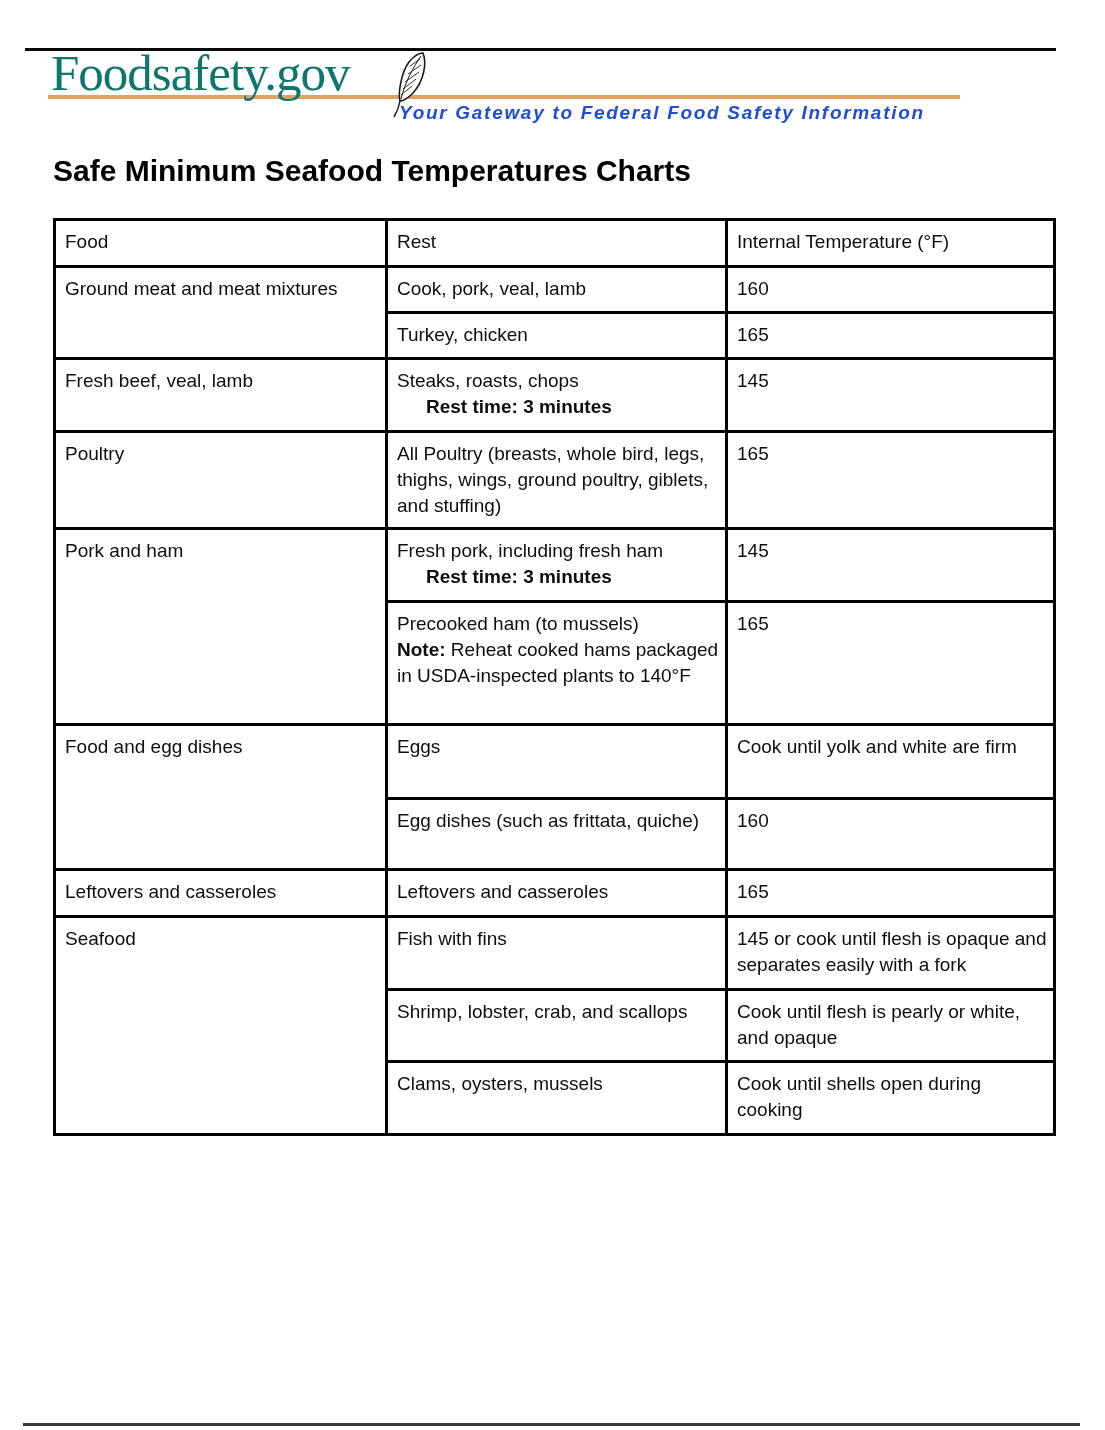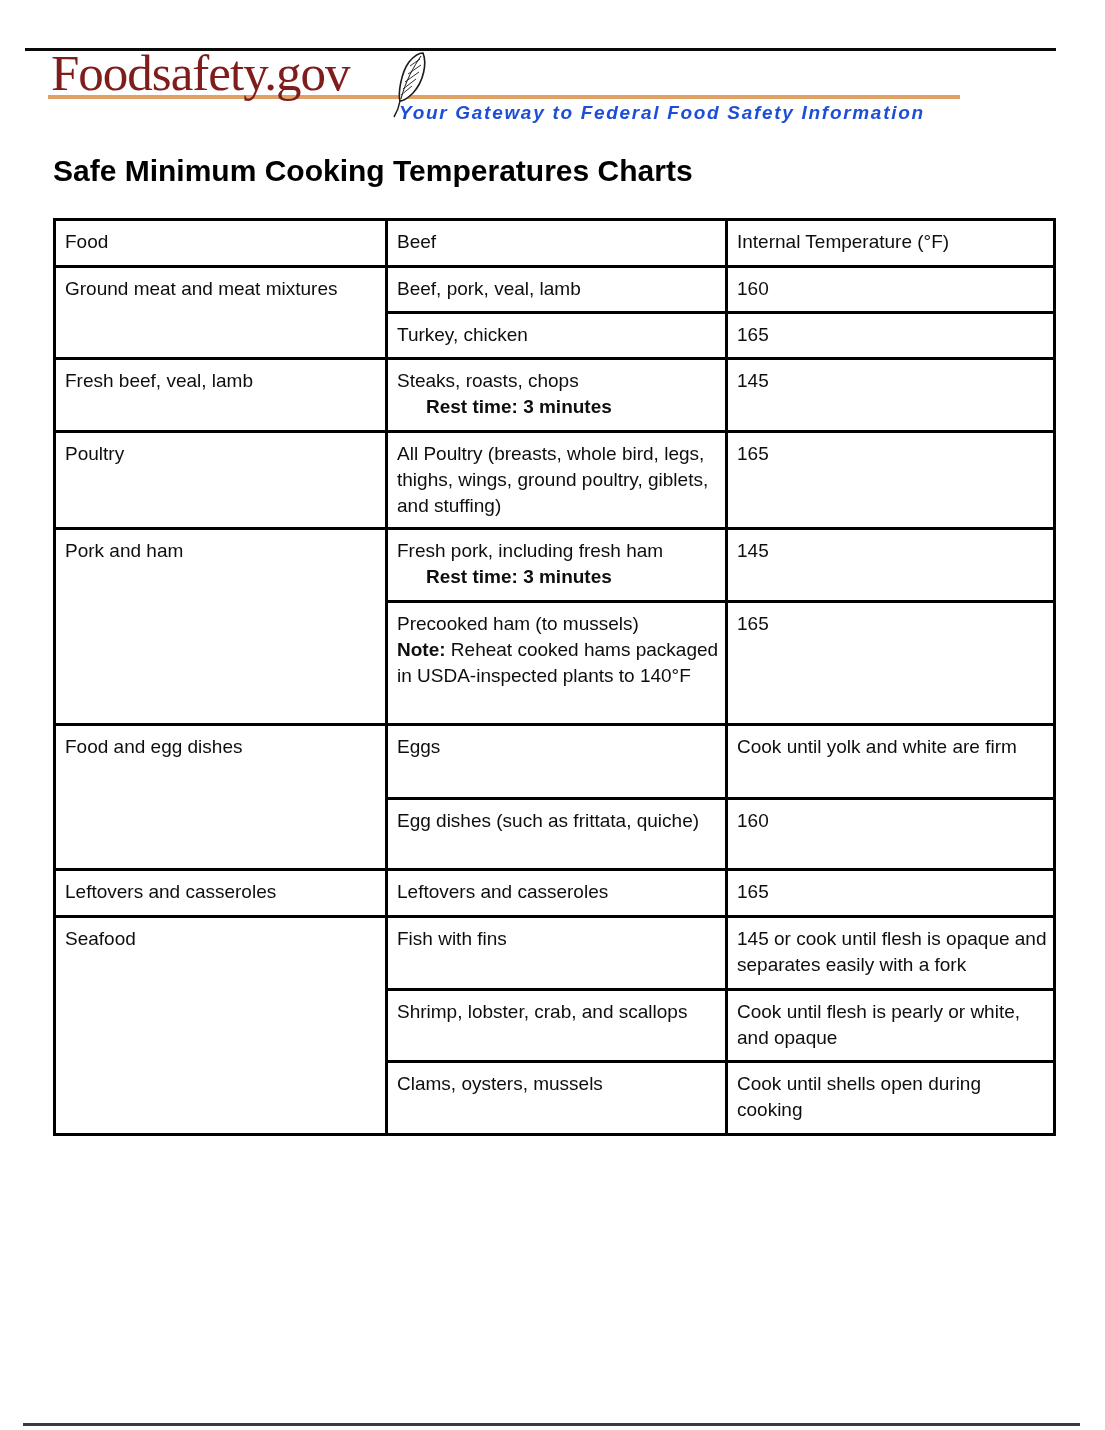--- a/index.html
+++ b/index.html
@@ -19,21 +19,21 @@
   }
   .orange-rule {
     position: absolute; left: 48px; top: 95px;
     width: 912px; height: 4px; background: #DFA164;
     z-index: 1;
   }
   .logo-text {
     position: absolute; left: 51px; top: 48px;
     font-family: "Liberation Serif", serif;
     font-size: 51px; line-height: 1;
-    color: #7f1d1d; letter-spacing: -1px;
+    color: #0f766e; letter-spacing: -1px;
     z-index: 2; white-space: nowrap;
   }
   .feather {
     position: absolute; left: 391px; top: 52px;
     z-index: 3;
   }
   .tagline {
     position: absolute; left: 399px; top: 102px;
     font-size: 19px; font-weight: bold; font-style: italic;
     color: #1d4ed8; letter-spacing: 1.7px; white-space: nowrap;
@@ -82,38 +82,38 @@
   <svg width="38" height="66" viewBox="0 0 38 66" xmlns="http://www.w3.org/2000/svg">
     <path d="M32 1 C 36 11, 33 29, 22 41 C 17 46, 12 49, 9 49 C 7 41, 10 21, 18 10 C 23 4, 28 1, 32 1 Z" fill="#ffffff" stroke="#1a1a1a" stroke-width="1.6"></path>
     <path d="M30 4 C 23 14, 14 30, 10 47" stroke="#1a1a1a" stroke-width="1" fill="none"></path>
     <path d="M29 7 L 19 14 M30 13 L 17 22 M28 20 L 14 30 M25 27 L 12 37 M21 34 L 10 43" stroke="#1a1a1a" stroke-width="0.9" fill="none"></path>
     <path d="M9 49 C 8 55, 6 60, 3 65" stroke="#1a1a1a" stroke-width="1.5" fill="none"></path>
   </svg>
 </span>
 
 <div class="tagline">Your Gateway to Federal Food Safety Information</div>
 
-<h1 class="page-title" style="margin:0;">Safe Minimum Cooking Temperatures Charts</h1>
+<h1 class="page-title" style="margin:0;">Safe Minimum Seafood Temperatures Charts</h1>
 
 <table class="temps-table">
   <colgroup>
     <col style="width:332px">
       <col style="width:340px">
       <col style="width:328px">
   </colgroup>
   <tbody>
       <tr style="height:47px">
     <th>Food</th>
-    <th>Beef</th>
+    <th>Rest</th>
     <th>Internal Temperature (°F)</th>
   </tr>
 
   <tr style="height:46px">
     <td rowspan="2">Ground meat and meat mixtures</td>
-    <td>Beef, pork, veal, lamb</td>
+    <td>Cook, pork, veal, lamb</td>
     <td>160</td>
   </tr>
   <tr style="height:46px">
     <td>Turkey, chicken</td>
     <td>165</td>
   </tr>
 
   <tr style="height:73px">
     <td>Fresh beef, veal, lamb</td>
     <td>

